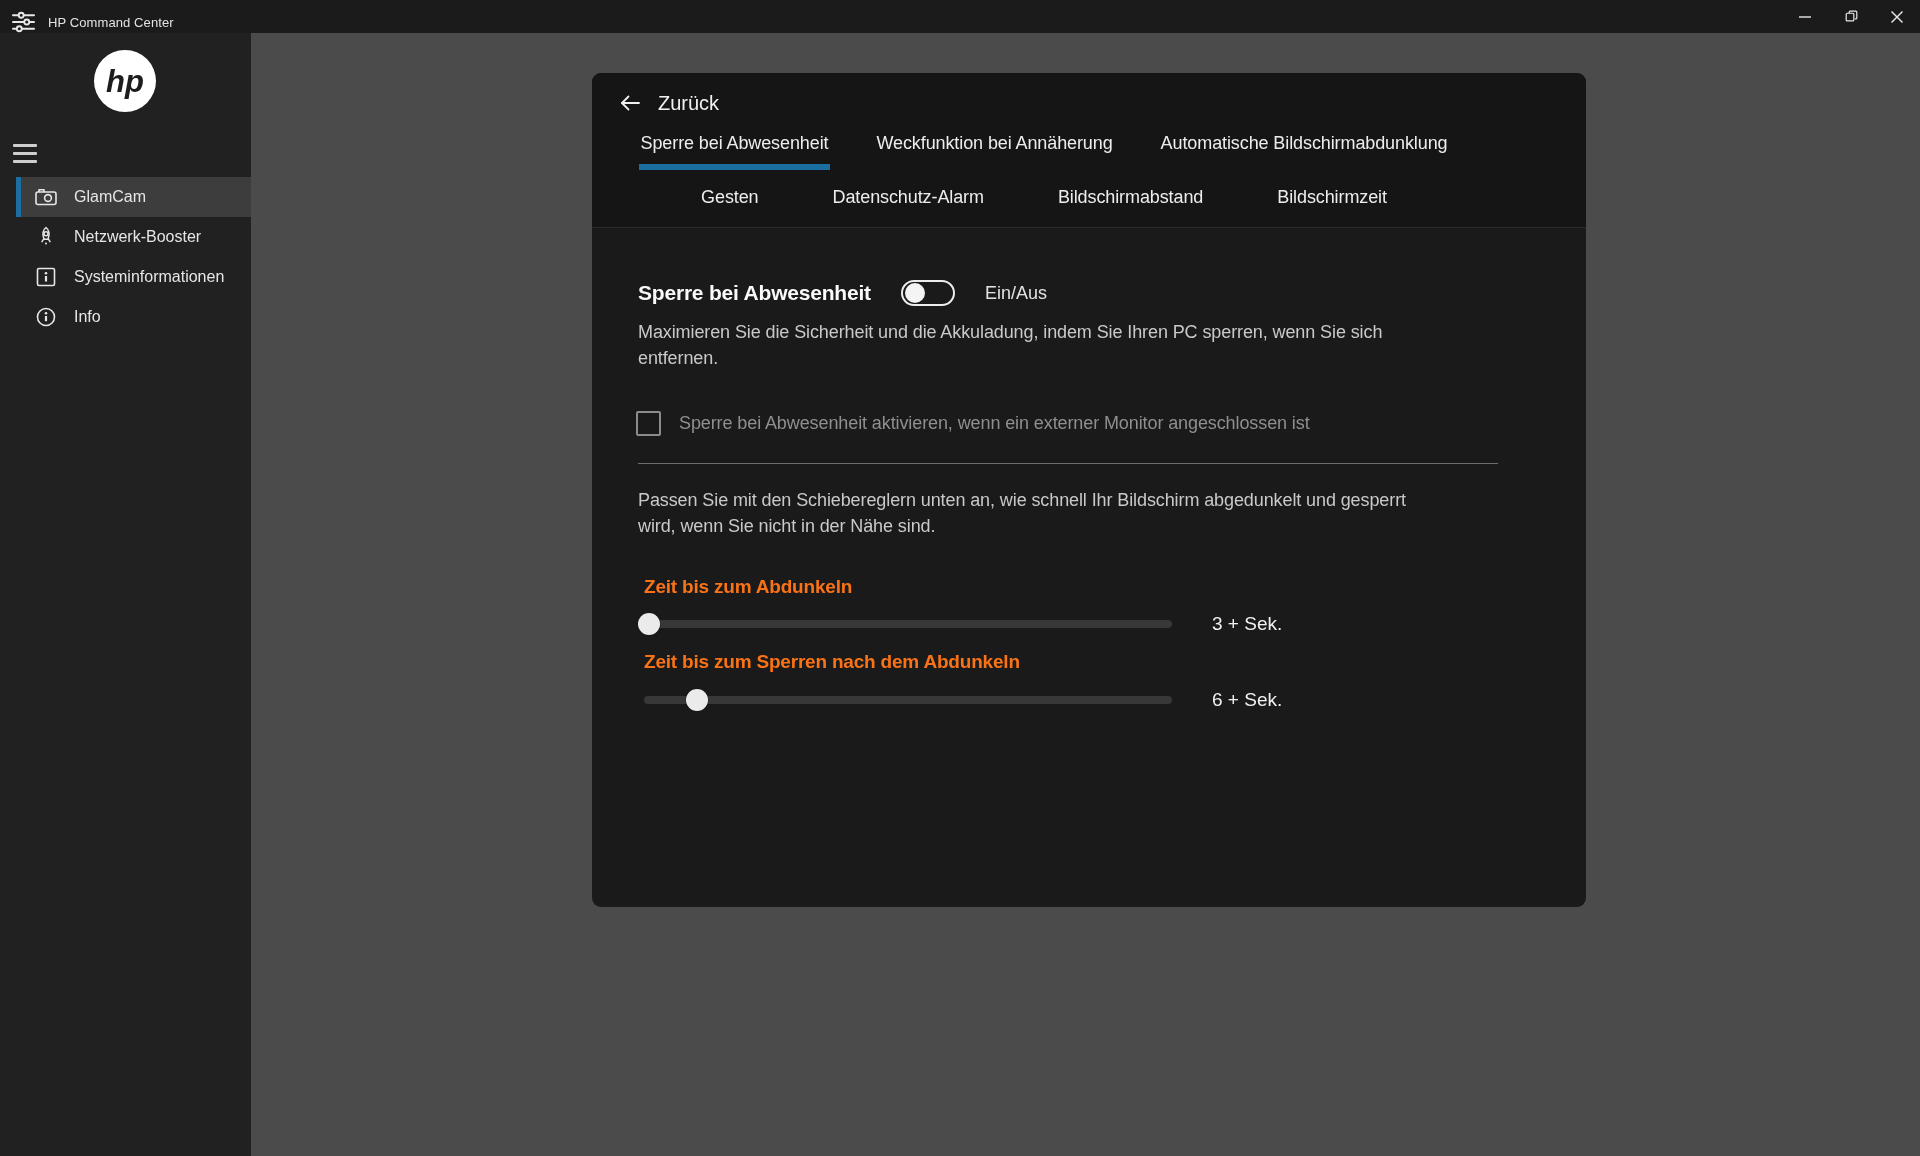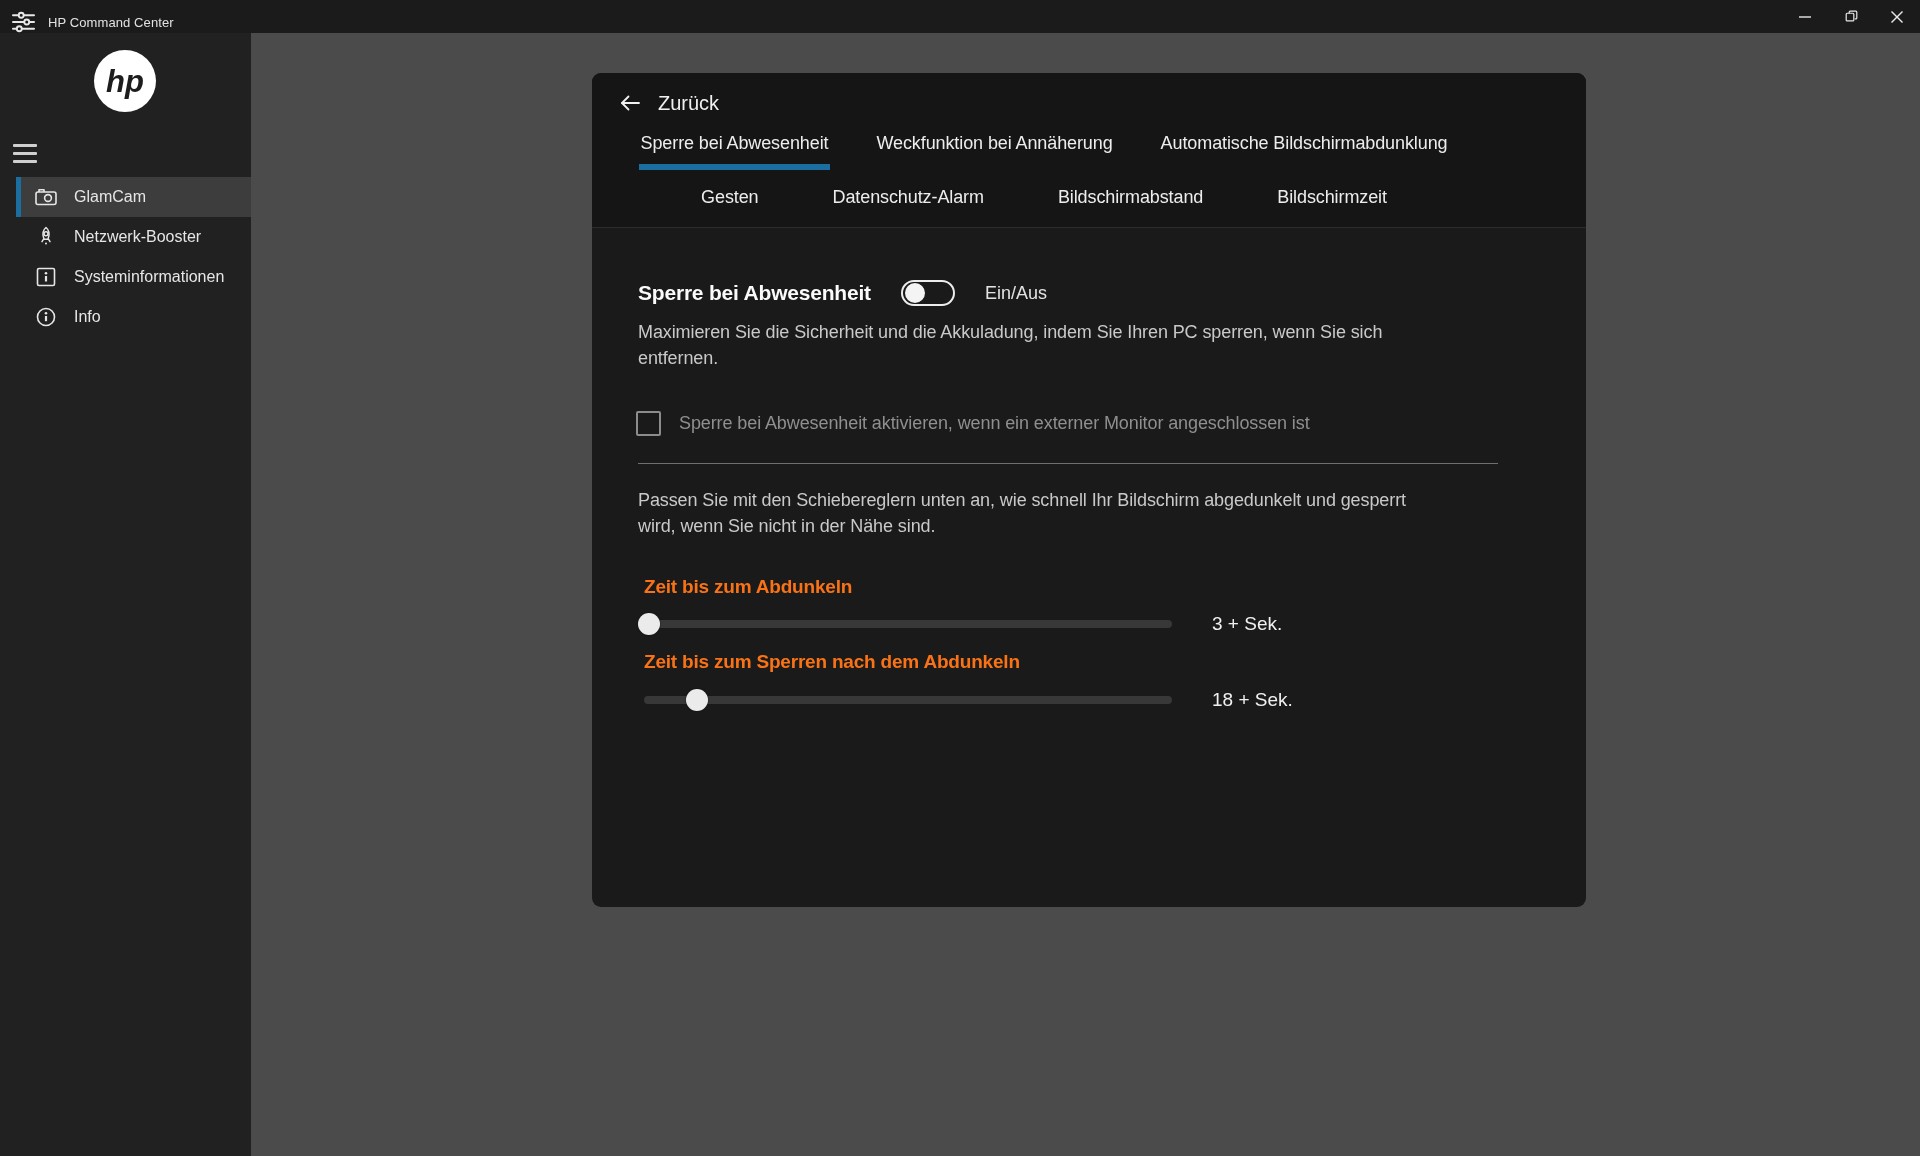--- a/index.html
+++ b/index.html
@@ -250,17 +250,17 @@
         <span class="track"></span>
         <span class="thumb" style="left: calc(1% - 11px);"></span>
       </div>
       <div class="slider-value s1">3 + Sek.</div>
 
       <div class="slider-label s2">Zeit bis zum Sperren nach dem Abdunkeln</div>
       <div class="slider s2">
         <span class="track"></span>
         <span class="thumb" style="left: calc(10% - 11px);"></span>
       </div>
-      <div class="slider-value s2">18 + Sek.</div>
+      <div class="slider-value s2">6 + Sek.</div>
 
     </section>
   </main>
 </div>
 
 </body></html>

